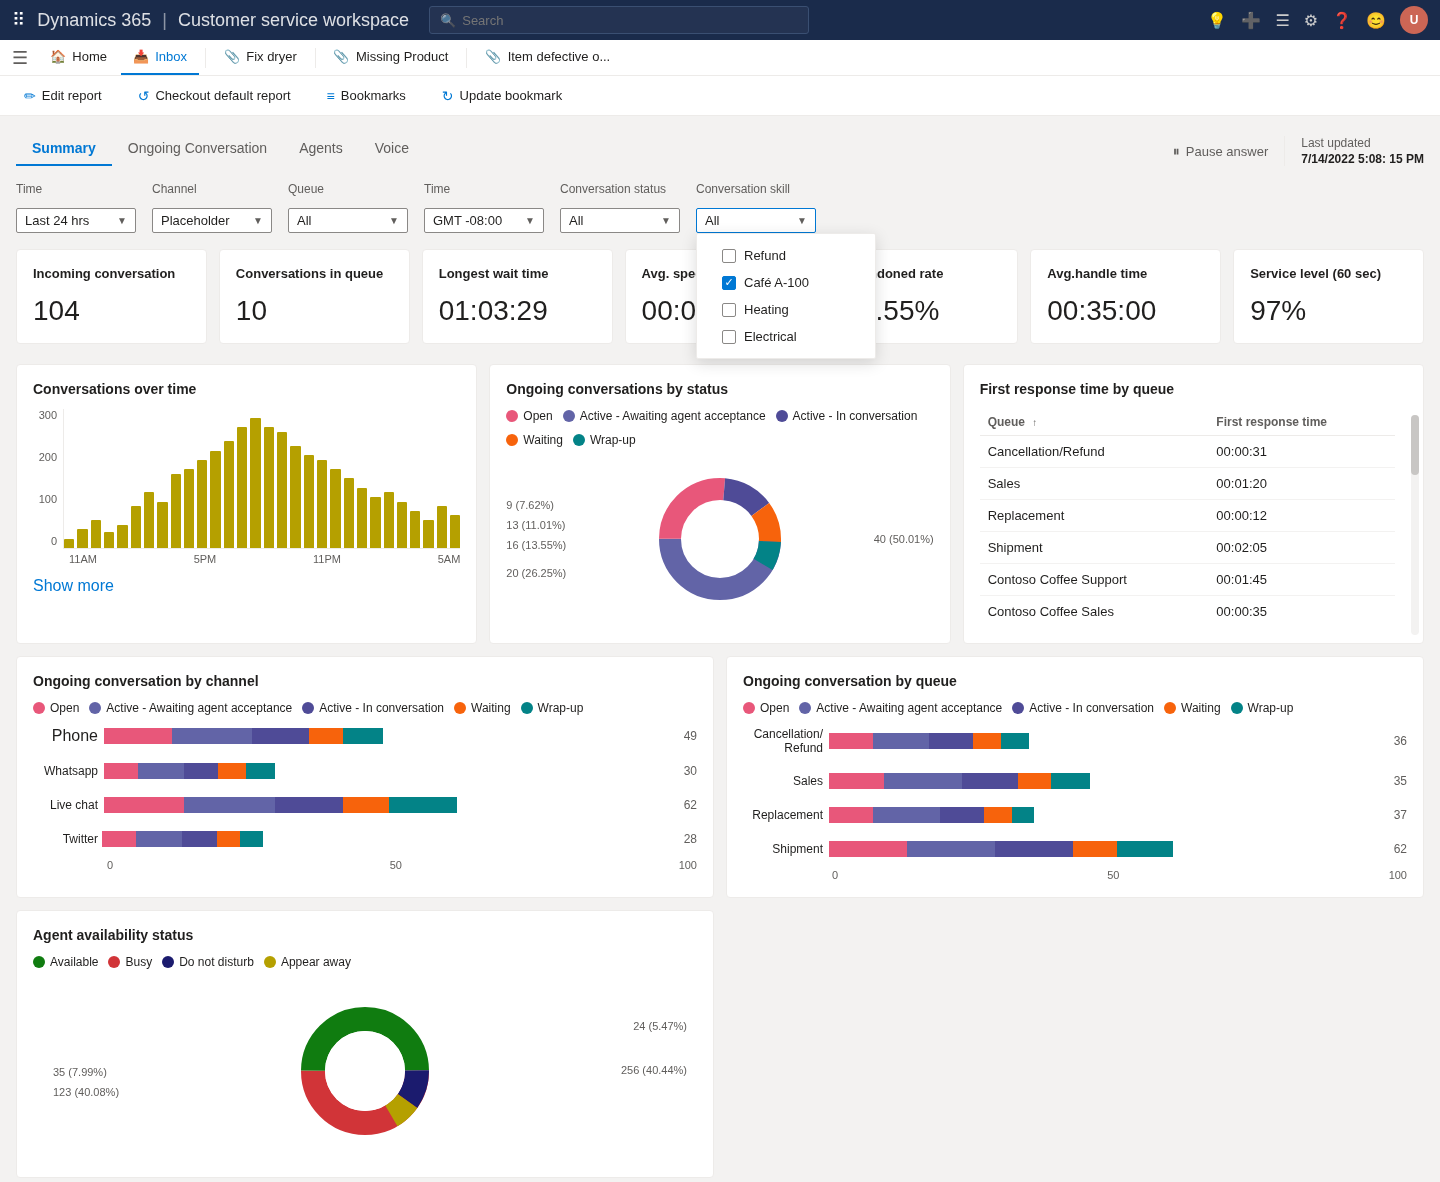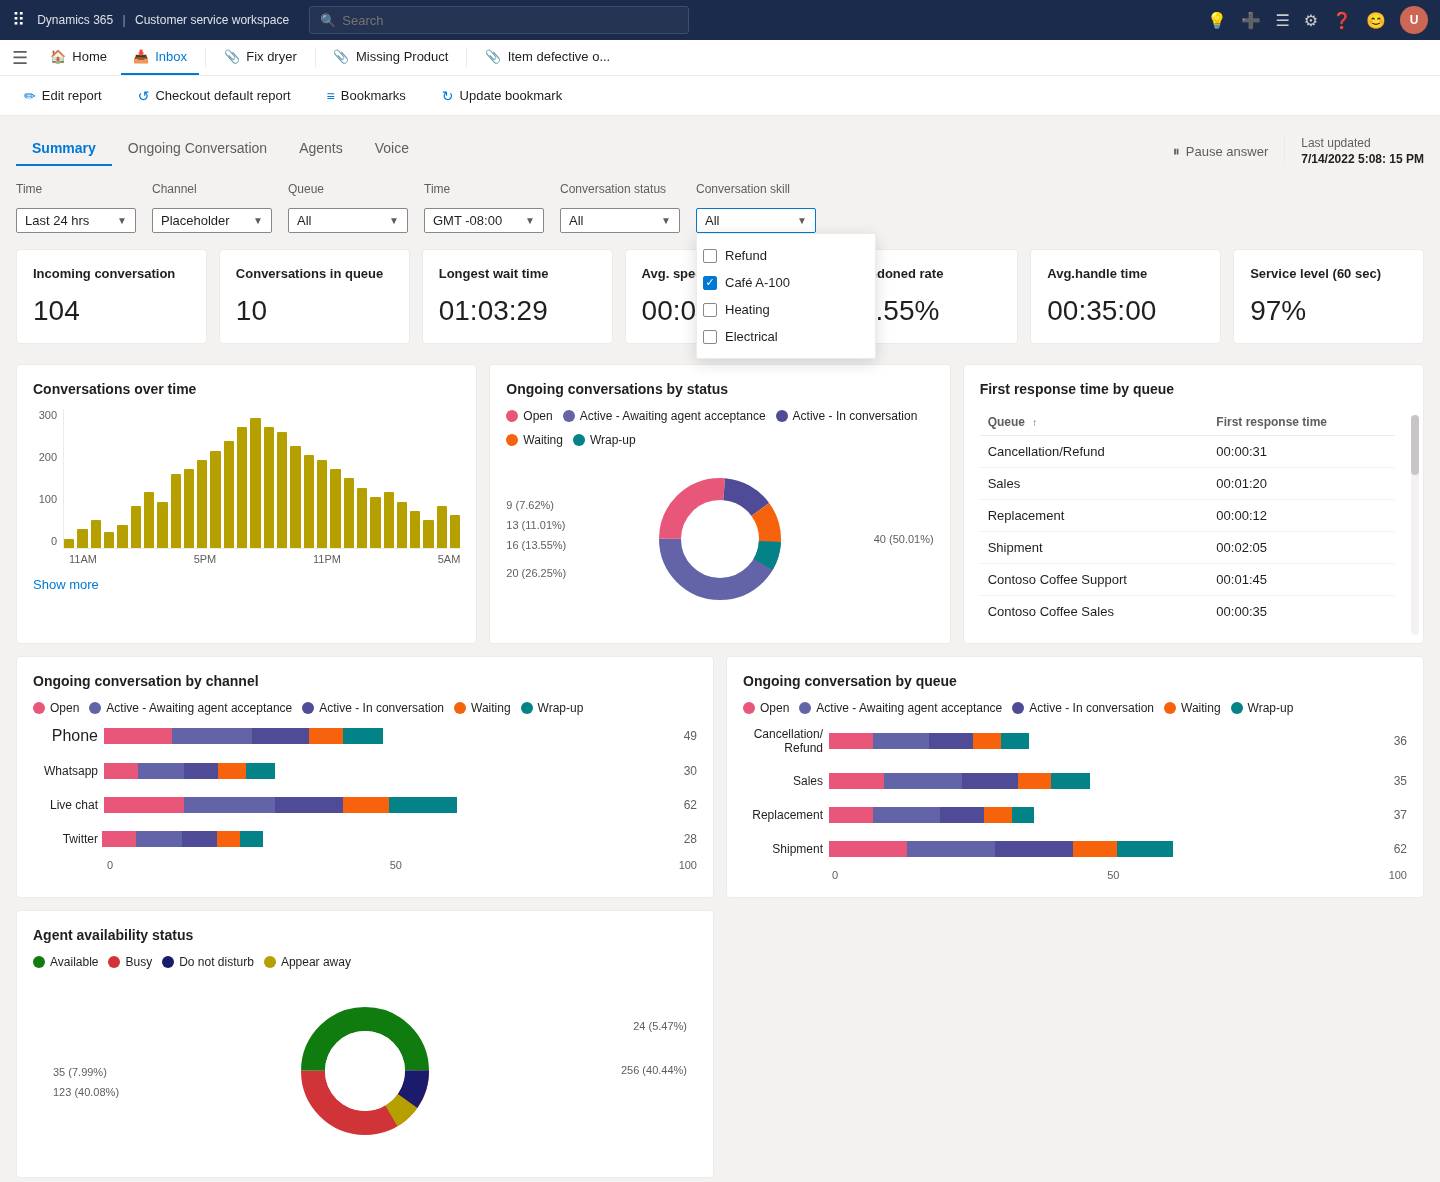--- a/index.html
+++ b/index.html
@@ -1,21 +1,21 @@
 <!DOCTYPE html>
 <html><head>
   <meta charset="utf-8">
   <style>
     * { box-sizing: border-box; margin: 0; padding: 0; }
     body { font-family: 'Segoe UI', sans-serif; font-size: 13px; background: #f3f2f1; color: #201f1e; overflow-x: hidden; }
 
     
     .top-nav { background: #1a2b4b; display: flex; align-items: center; height: 40px; padding: 0 12px; gap: 8px; }
     .top-nav .waffle { color: #fff; font-size: 18px; cursor: pointer; margin-right: 4px; }
-    .top-nav .app-name { color: #fff; font-size: 12px; font-weight: 400; margin-right: 12px; }
+    .top-nav .app-name { color: #fff; font-size: 18px; font-weight: 400; margin-right: 12px; }
     .top-nav .app-name span { font-weight: 300; opacity: 0.85; }
     .search-bar { flex: 1; max-width: 380px; background: #243352; border: 1px solid #3a4f72; border-radius: 3px; display: flex; align-items: center; padding: 0 10px; height: 28px; }
     .search-bar input { background: transparent; border: none; outline: none; color: #cdd; font-size: 13px; width: 100%; }
     .search-bar .search-icon { color: #8fa; margin-right: 6px; opacity: 0.7; }
     .top-right { margin-left: auto; display: flex; align-items: center; gap: 14px; color: #ccc; }
     .top-right .icon-btn { color: #ccc; font-size: 16px; cursor: pointer; }
     .avatar { width: 28px; height: 28px; border-radius: 50%; background: #c65; display: flex; align-items: center; justify-content: center; color: #fff; font-size: 12px; font-weight: 600; cursor: pointer; }
 
     
     .tab-bar { background: #fff; border-bottom: 1px solid #edebe9; display: flex; align-items: center; height: 36px; padding: 0 8px; gap: 2px; }
@@ -43,21 +43,21 @@
     .last-updated .value { font-weight: 600; color: #201f1e; }
 
     
     .filters { display: flex; gap: 16px; margin-bottom: 16px; flex-wrap: wrap; }
     .filter-group { display: flex; flex-direction: column; gap: 12px; }
     .filter-label { font-size: 12px; color: #605e5c; font-weight: 400; }
     .filter-select { display: flex; align-items: center; gap: 6px; border: 1px solid #8a8886; border-radius: 2px; padding: 4px 8px; background: #fff; min-width: 120px; font-size: 13px; cursor: pointer; position: relative; }
     .filter-select .chevron { margin-left: auto; font-size: 10px; color: #605e5c; }
     .filter-dropdown-open { border: 1px solid #0078d4; }
     .dropdown-menu { position: absolute; background: #fff; border: 1px solid #edebe9; box-shadow: 0 4px 16px rgba(0,0,0,0.14); z-index: 20; min-width: 160px; border-radius: 2px; padding: 8px 0; }
-    .dropdown-item { display: flex; align-items: center; gap: 8px; padding: 6px 6px; cursor: pointer; font-size: 13px; }
+    .dropdown-item { display: flex; align-items: center; gap: 8px; padding: 6px 25px; cursor: pointer; font-size: 13px; }
     .dropdown-item .cb { width: 14px; height: 14px; border: 1px solid #8a8886; border-radius: 2px; display: flex; align-items: center; justify-content: center; font-size: 11px; }
     .dropdown-item .cb.checked { background: #0078d4; border-color: #0078d4; color: #fff; }
 
     
     .kpi-row { display: flex; gap: 12px; margin-bottom: 20px; }
     .kpi-card { background: #fff; border: 1px solid #edebe9; border-radius: 4px; padding: 16px; flex: 1; min-width: 120px; }
     .kpi-title { font-size: 13px; color: #201f1e; font-weight: 600; margin-bottom: 12px; line-height: 1.3; }
     .kpi-value { font-size: 28px; font-weight: 300; color: #201f1e; }
 
     
@@ -66,21 +66,21 @@
     .chart-card { background: #fff; border: 1px solid #edebe9; border-radius: 4px; padding: 16px; }
     .chart-title { font-size: 14px; font-weight: 600; color: #201f1e; margin-bottom: 12px; }
 
     
     .legend { display: flex; flex-wrap: wrap; gap: 10px; margin-bottom: 12px; }
     .legend-item { display: flex; align-items: center; gap: 5px; font-size: 12px; color: #201f1e; }
     .legend-dot { width: 12px; height: 12px; border-radius: 50%; flex-shrink: 0; }
 
     
     .bar-chart-area { position: relative; height: 160px; }
-    .show-more { color: #0078d4; font-size: 13px; cursor: pointer; margin-top: 8px; }
+    .show-more { color: #0078d4; font-size: 16px; cursor: pointer; margin-top: 8px; }
 
     
     .hbar-area { display: flex; flex-direction: column; gap: 10px; }
     .hbar-xaxis { display: flex; justify-content: space-between; margin-left: 74px; font-size: 11px; color: #605e5c; margin-top: 4px; }
     .hbar-xaxis-wide { display: flex; justify-content: space-between; margin-left: 89px; font-size: 11px; color: #605e5c; margin-top: 4px; }
 
     
     .table-area { width: 100%; border-collapse: collapse; }
     .table-area th { text-align: left; font-size: 12px; font-weight: 600; color: #605e5c; padding: 6px 8px; border-bottom: 1px solid #edebe9; }
     .table-area td { font-size: 13px; color: #201f1e; padding: 8px 8px; border-bottom: 1px solid #f3f2f1; }

